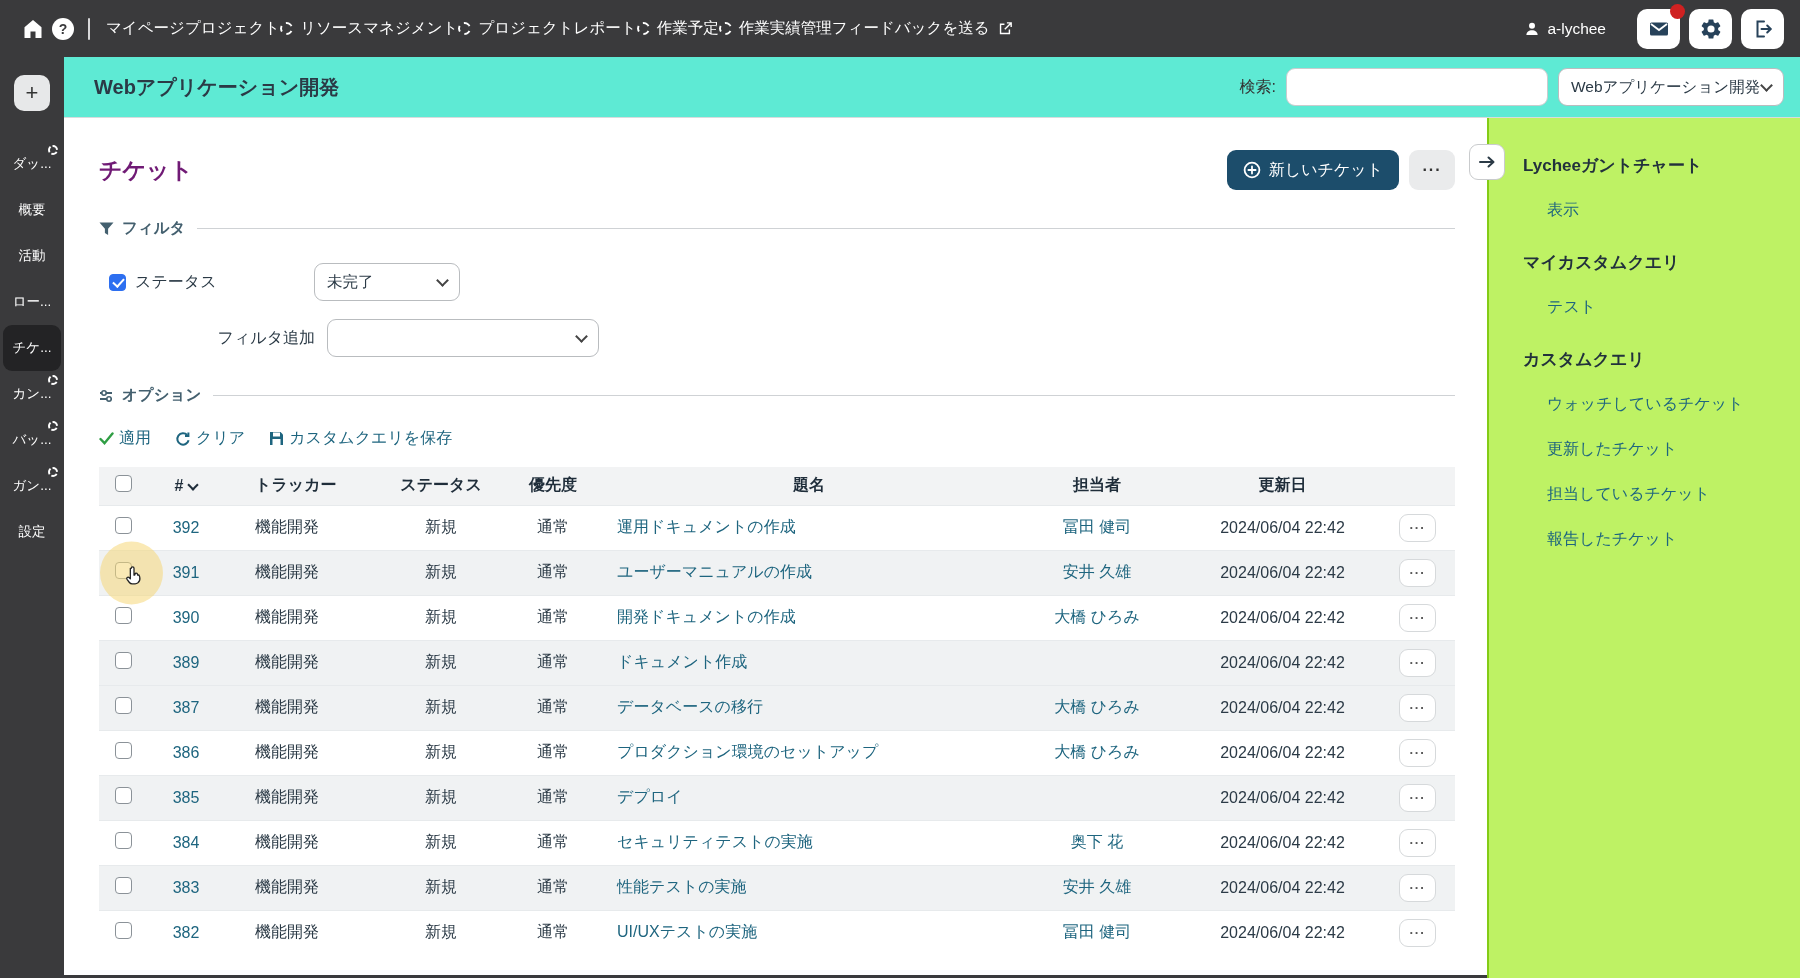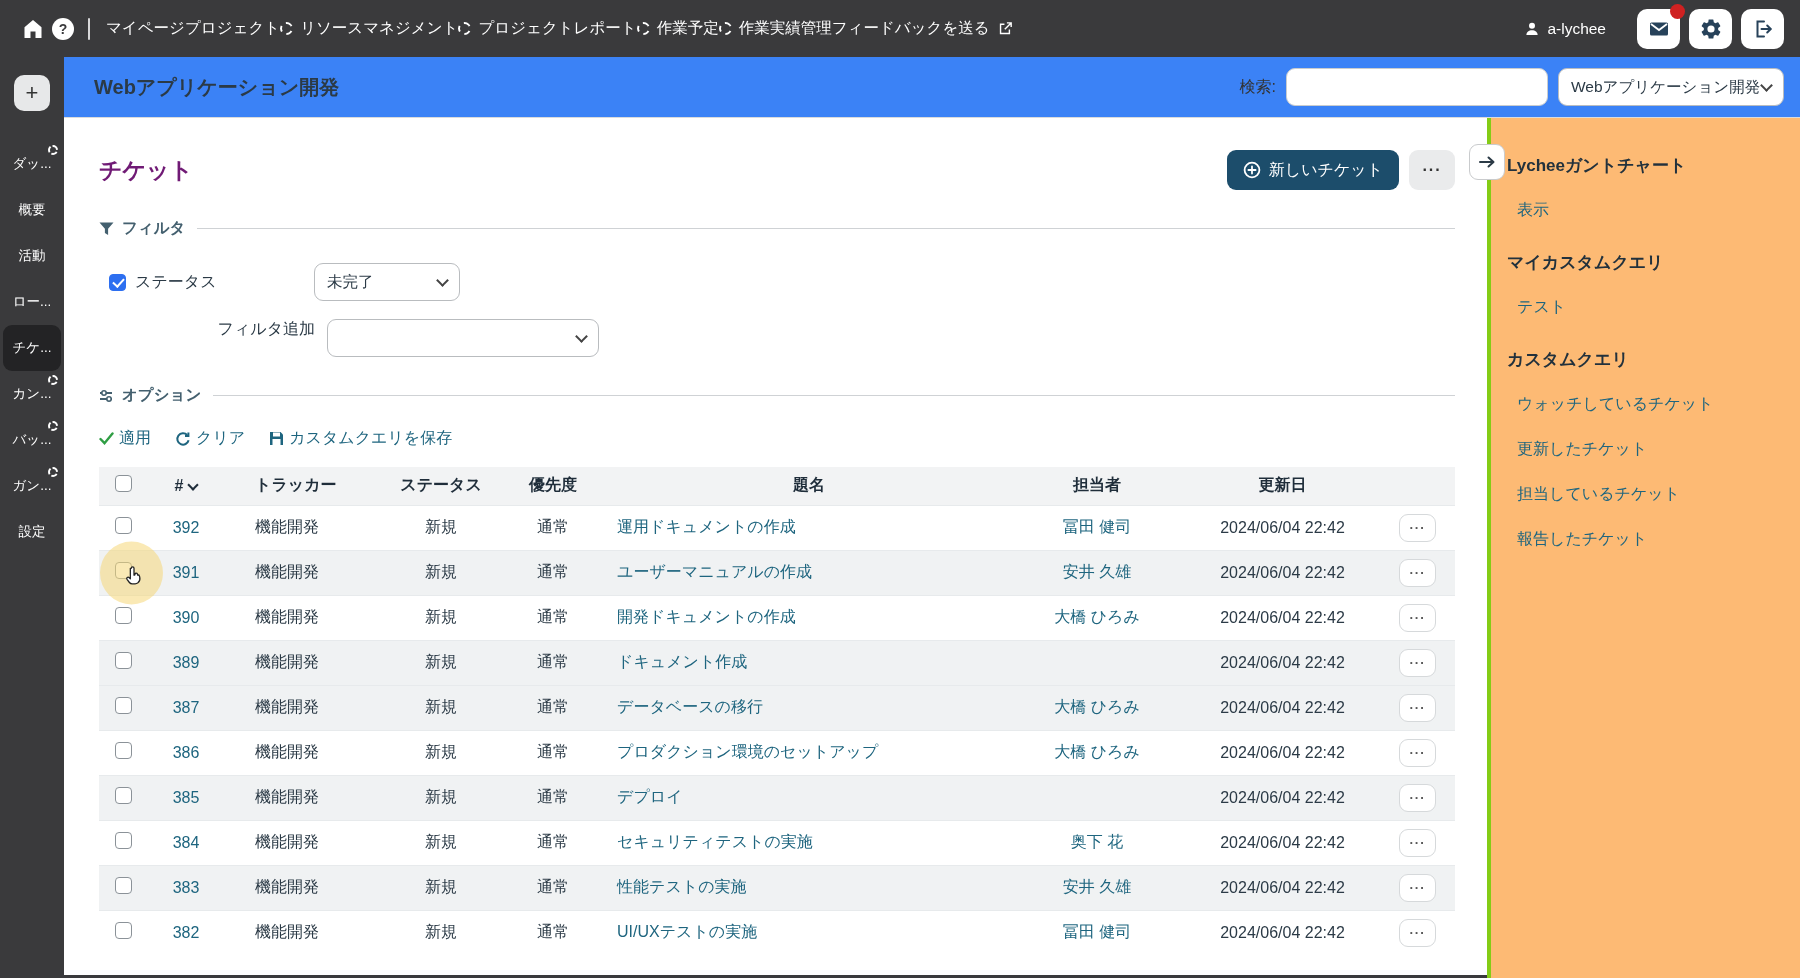--- a/index.html
+++ b/index.html
@@ -19,42 +19,42 @@
   .notif-dot { position:absolute; top:-5px; right:-5px; width:15px; height:15px; border-radius:50%; background:#cf2121; }
 
   
   .left-sidebar { position:absolute; top:57px; left:0; width:64px; height:921px; background:#3a3a3c; display:flex; flex-direction:column; align-items:center; padding-top:18px; }
   .add-btn { width:36px; height:36px; background:#e7e8e9; border:none; border-radius:10px; font-size:22px; color:#333; cursor:pointer; margin-bottom:30px; line-height:1; }
   .side-item { position:relative; width:58px; height:46px; display:flex; align-items:center; justify-content:center; color:#fff; font-size:13.5px; cursor:pointer; white-space:nowrap; }
   .side-item.active { background:#232325; border-radius:9px; }
   .side-sync { position:absolute; top:4px; right:3px; width:10px; height:10px; border:2px dashed #fff; border-radius:50%; }
 
   
-  .proj-header { position:absolute; top:57px; left:64px; width:1736px; height:61px; background:#3b82f6; border-bottom:1px solid #d9dbdd; display:flex; align-items:center; padding:0 16px 0 30px; }
+  .proj-header { position:absolute; top:57px; left:64px; width:1736px; height:61px; background:#5eead4; border-bottom:1px solid #d9dbdd; display:flex; align-items:center; padding:0 16px 0 30px; }
   .proj-title { font-size:20px; font-weight:bold; color:#2b3a46; }
   .proj-header-right { margin-left:auto; display:flex; align-items:center; gap:10px; }
   .search-label { font-size:16px; color:#333; }
   .search-input { width:262px; height:38px; border:1px solid #c9ccce; border-radius:9px; background:#fff; padding:0 10px; font-size:15px; font-family:inherit; }
   .proj-select { width:226px; height:38px; background:#fff; border:1px solid #b9bcbf; border-radius:9px; display:flex; align-items:center; padding:0 12px; font-size:15.5px; color:#2b3a46; cursor:pointer; }
   .chev { width:9px; height:9px; border-right:2px solid #444; border-bottom:2px solid #444; transform:rotate(45deg); margin-left:auto; margin-top:-4px; flex:none; }
 
   
   .main { position:absolute; top:118px; left:64px; width:1423px; height:860px; background:#fff; padding:0 32px 0 35px; overflow:hidden; }
   .page-head { margin-top:32px; display:flex; align-items:center; }
   .page-title { font-size:23px; font-weight:bold; color:#701a75; }
   .page-head-actions { margin-left:auto; display:flex; align-items:center; gap:10px;padding-left:36px; }
   .primary-btn { height:40px; background:#1c4d6b; color:#fff; border:none; border-radius:9px; display:flex; align-items:center; gap:8px; padding:0 16px; font-size:16px; font-family:inherit; cursor:pointer; }
   .more-btn { width:46px; height:40px; background:#eaebec; border:none; border-radius:9px; font-size:16px; font-weight:bold; color:#333; cursor:pointer; letter-spacing:1px; }
 
   .legend { display:flex; align-items:center; gap:8px; margin-top:28px; font-size:15.5px; font-weight:bold; color:#44606f; }
   .legend .line { flex:1; height:1px; background:#cfd2d5; margin-left:4px; }
 
   .filter-row { display:flex; align-items:center; margin-top:24px; }
   .filter-label-box { width:215px; display:flex; align-items:center; gap:9px; padding-left:10px; font-size:16px; color:#2b3a46; }
-  .addfilter-row { display:flex; margin-top:18px; }
+  .addfilter-row { display:flex; align-items:center; margin-top:18px; }
   .addfilter-label { width:228px; text-align:right; padding-right:12px; font-size:16px; color:#2b3a46; }
   .select { height:38px; background:#fff; border:1px solid #b9bcbf; border-radius:9px; display:flex; align-items:center; padding:10px 12px; font-size:15.5px; color:#2b3a46; cursor:pointer; }
   .select.w-status { width:146px; }
   .select.w-add { width:272px; }
 
   .actions-row { display:flex; align-items:center; gap:24px; margin-top:22px; }
   .action-link { display:flex; align-items:center; gap:5px; font-size:16px; color:#1e657f; cursor:pointer; }
 
   
   .cb { width:17px; height:17px; border:1.5px solid #8b9298; border-radius:4px; background:#fff; display:inline-block; cursor:pointer; }
@@ -77,24 +77,24 @@
   .tickets th:nth-child(8), .tickets td:nth-child(8) { text-align:center; }
   .tickets th:nth-child(9), .tickets td:nth-child(9) { text-align:center; }
   a.tlink { color:#1e657f; text-decoration:none; cursor:pointer; }
   .sort-chev { width:8px; height:8px; border-right:2px solid #1f2d3a; border-bottom:2px solid #1f2d3a; transform:rotate(45deg); display:inline-block; margin-left:6px; margin-bottom:2px; }
   .row-more { width:37px; height:28px; background:#fff; border:1px solid #d6d9db; border-radius:9px; color:#555; font-weight:bold; letter-spacing:1px; font-size:13px; cursor:pointer; }
   td.cb-cell { position:relative; }
   .click-highlight { position:absolute; left:1px; top:50%; transform:translateY(-50%); width:63px; height:63px; border-radius:50%; background:rgba(246,215,121,0.55); pointer-events:none; z-index:3; }
   .hand-cursor { position:absolute; left:24px; top:14px; z-index:4; pointer-events:none; }
 
   
-  .right-sidebar { position:absolute; top:118px; left:1487px; width:313px; height:860px; background:#fdba74; border-left:4px solid #84cc16; padding:36px 0 0 16px; }
+  .right-sidebar { position:absolute; top:118px; left:1487px; width:313px; height:860px; background:#bef264; border-left:2px solid #84cc16; padding:36px 0 0 34px; }
   .side-section { margin-bottom:30px; }
   .side-heading { font-size:17px; font-weight:bold; color:#22313c; margin-bottom:23px; }
-  .side-link { display:block; font-size:16px; color:#1e657f; text-decoration:none; margin-bottom:24px; margin-left:10px; cursor:pointer;font-family:Liberation Mono, monospace; }
+  .side-link { display:block; font-size:16px; color:#1e657f; text-decoration:none; margin-bottom:24px; margin-left:24px; cursor:pointer;font-family:Liberation Mono, monospace; }
   .collapse-btn { position:absolute; top:144px; left:1469px; width:36px; height:36px; background:#fff; border:1px solid #c9cbcd; border-radius:9px; display:flex; align-items:center; justify-content:center; cursor:pointer; z-index:5; }
 
   .bottom-line { position:absolute; bottom:0; left:64px; width:1423px; height:3px; background:#3a3a3c; }
 </style>
 </head>
 <body>
 
 <div class="topnav">
   <span class="home-btn">
     <svg width="24" height="24" viewBox="0 0 24 24">

